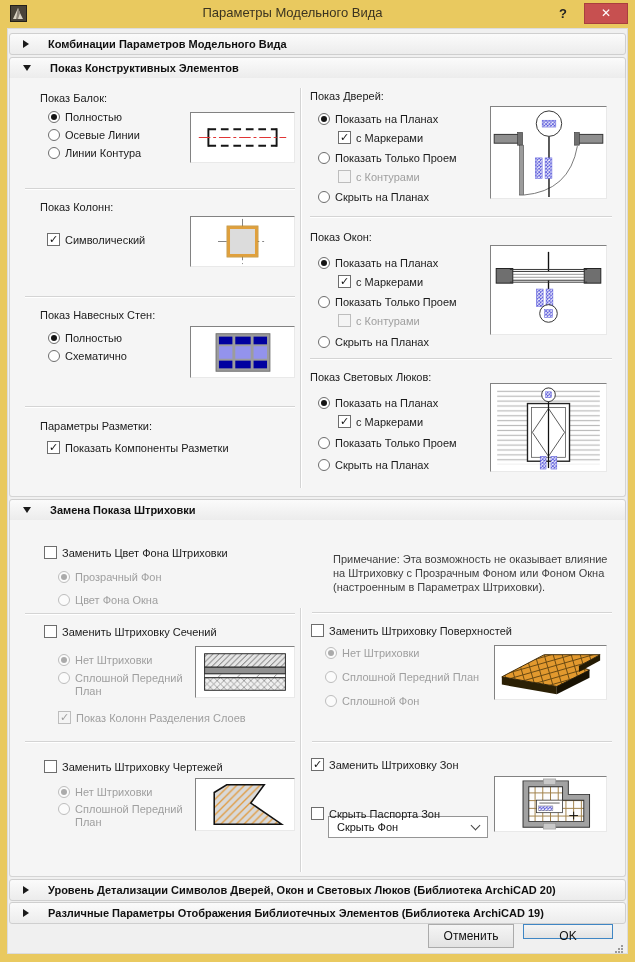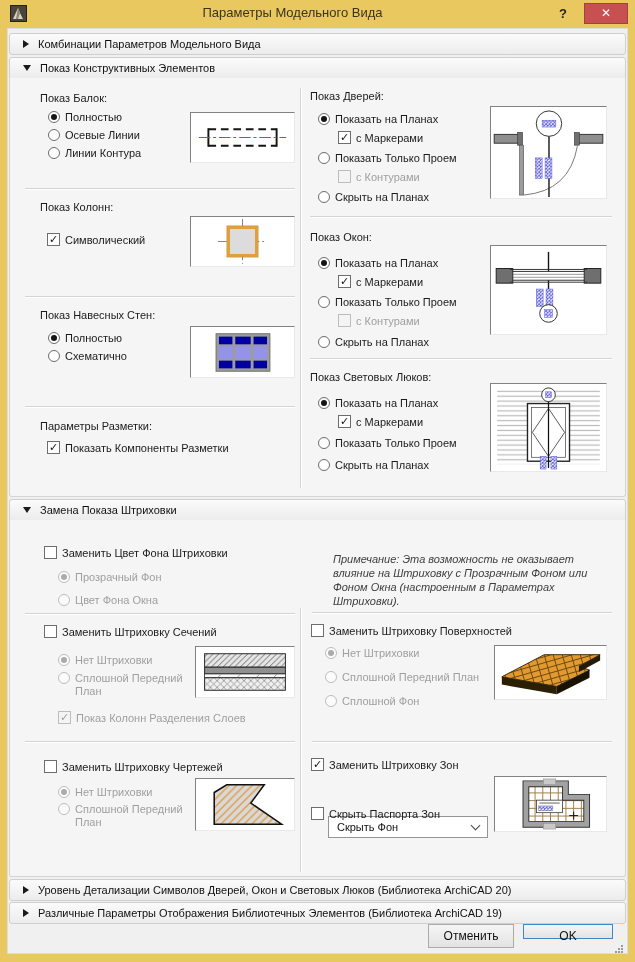--- a/index.html
+++ b/index.html
@@ -8,27 +8,27 @@
   .titlebar-title{position:absolute;left:60px;right:110px;top:5px;text-align:center;font-size:13px;color:#3a3320;}
   .appicon{position:absolute;left:10px;top:5px;width:17px;height:17px;}
   .helpbtn{position:absolute;right:60px;top:3px;width:24px;height:22px;text-align:center;
            font-size:13px;font-weight:bold;color:#222;line-height:22px;cursor:default;}
   .closebtn{position:absolute;right:7px;top:3px;width:44px;height:21px;background:#c75050;border:1px solid #a83f3f;
             color:#fff;text-align:center;line-height:19px;font-size:12px;box-sizing:border-box;}
   .client{position:absolute;left:7px;top:28px;width:621px;height:926px;background:#f0f0f0;border:1px solid #dcdcdc;box-sizing:border-box;}
   .sechdr{position:absolute;left:9px;width:617px;height:22px;box-sizing:border-box;border:1px solid #cfcfcf;
           border-radius:3px;background:linear-gradient(#fbfbfb,#ececec);display:flex;align-items:center;padding-left:13px;}
   .sechdr.open{border-radius:3px 3px 0 0;}
-  .sechdr .txt{font-size:11px;font-weight:normal;color:#101010;margin-left:9px;white-space:nowrap;}
+  .sechdr .txt{font-size:11px;font-weight:bold;color:#101010;margin-left:19px;white-space:nowrap;}
   .tri-r{width:0;height:0;border-left:6px solid #1a1a1a;border-top:4px solid transparent;border-bottom:4px solid transparent;}
   .tri-d{width:0;height:0;border-top:6px solid #1a1a1a;border-left:4px solid transparent;border-right:4px solid transparent;}
   .secbody{position:absolute;left:9px;width:617px;background:#f5f5f5;border:1px solid #d4d4d4;border-top:none;
            border-radius:0 0 3px 3px;box-sizing:border-box;}
   .gtitle{position:absolute;font-size:11px;color:#1b1b1b;white-space:nowrap;}
-  .note{position:absolute;font-size:11px;color:#404040;line-height:14px;font-style:italic;}
+  .note{position:absolute;font-size:11px;color:#404040;line-height:14px;}
   .opt{position:absolute;display:flex;align-items:center;gap:5px;height:15px;}
   .opt.top{align-items:flex-start;height:auto;}
   .lbl{font-size:11px;color:#1b1b1b;white-space:nowrap;}
   .opt.wrap .lbl{white-space:normal;line-height:13px;}
   .radio{width:12px;height:12px;border:1px solid #6d6d6d;border-radius:50%;background:#fff;box-sizing:border-box;position:relative;flex:none;}
   .radio.on::after{content:"";position:absolute;left:2px;top:2px;right:2px;bottom:2px;border-radius:50%;background:#151515;}
   .check{width:13px;height:13px;border:1px solid #6d6d6d;background:#fff;box-sizing:border-box;flex:none;
          font-family:"DejaVu Sans",sans-serif;font-size:11px;line-height:11px;font-weight:bold;color:#111;text-align:center;}
   .check.on::before{content:"\2713";}
   .opt.dis .radio{border-color:#bdbdbd;background:#fbfbfb;}

